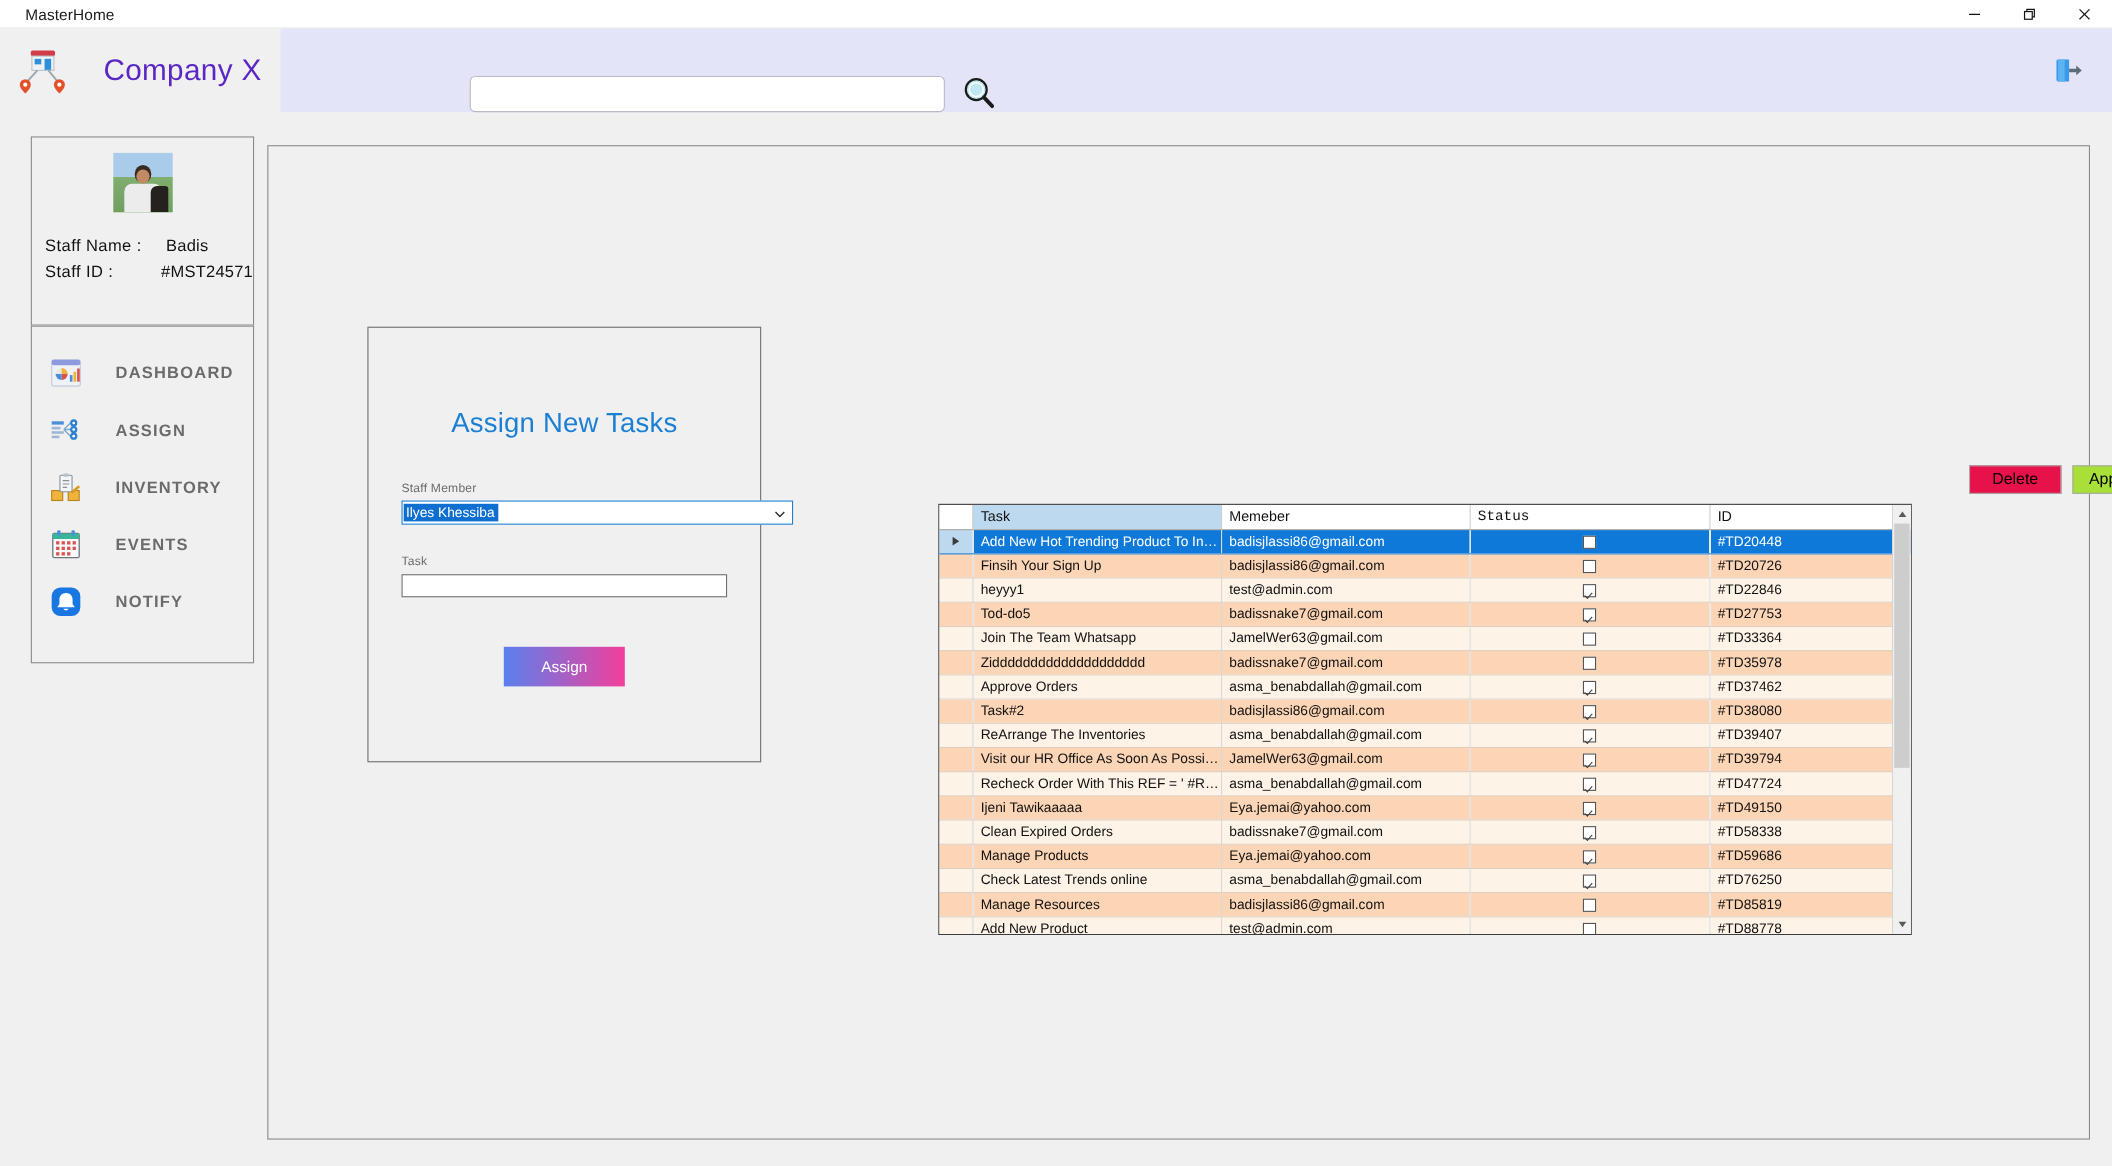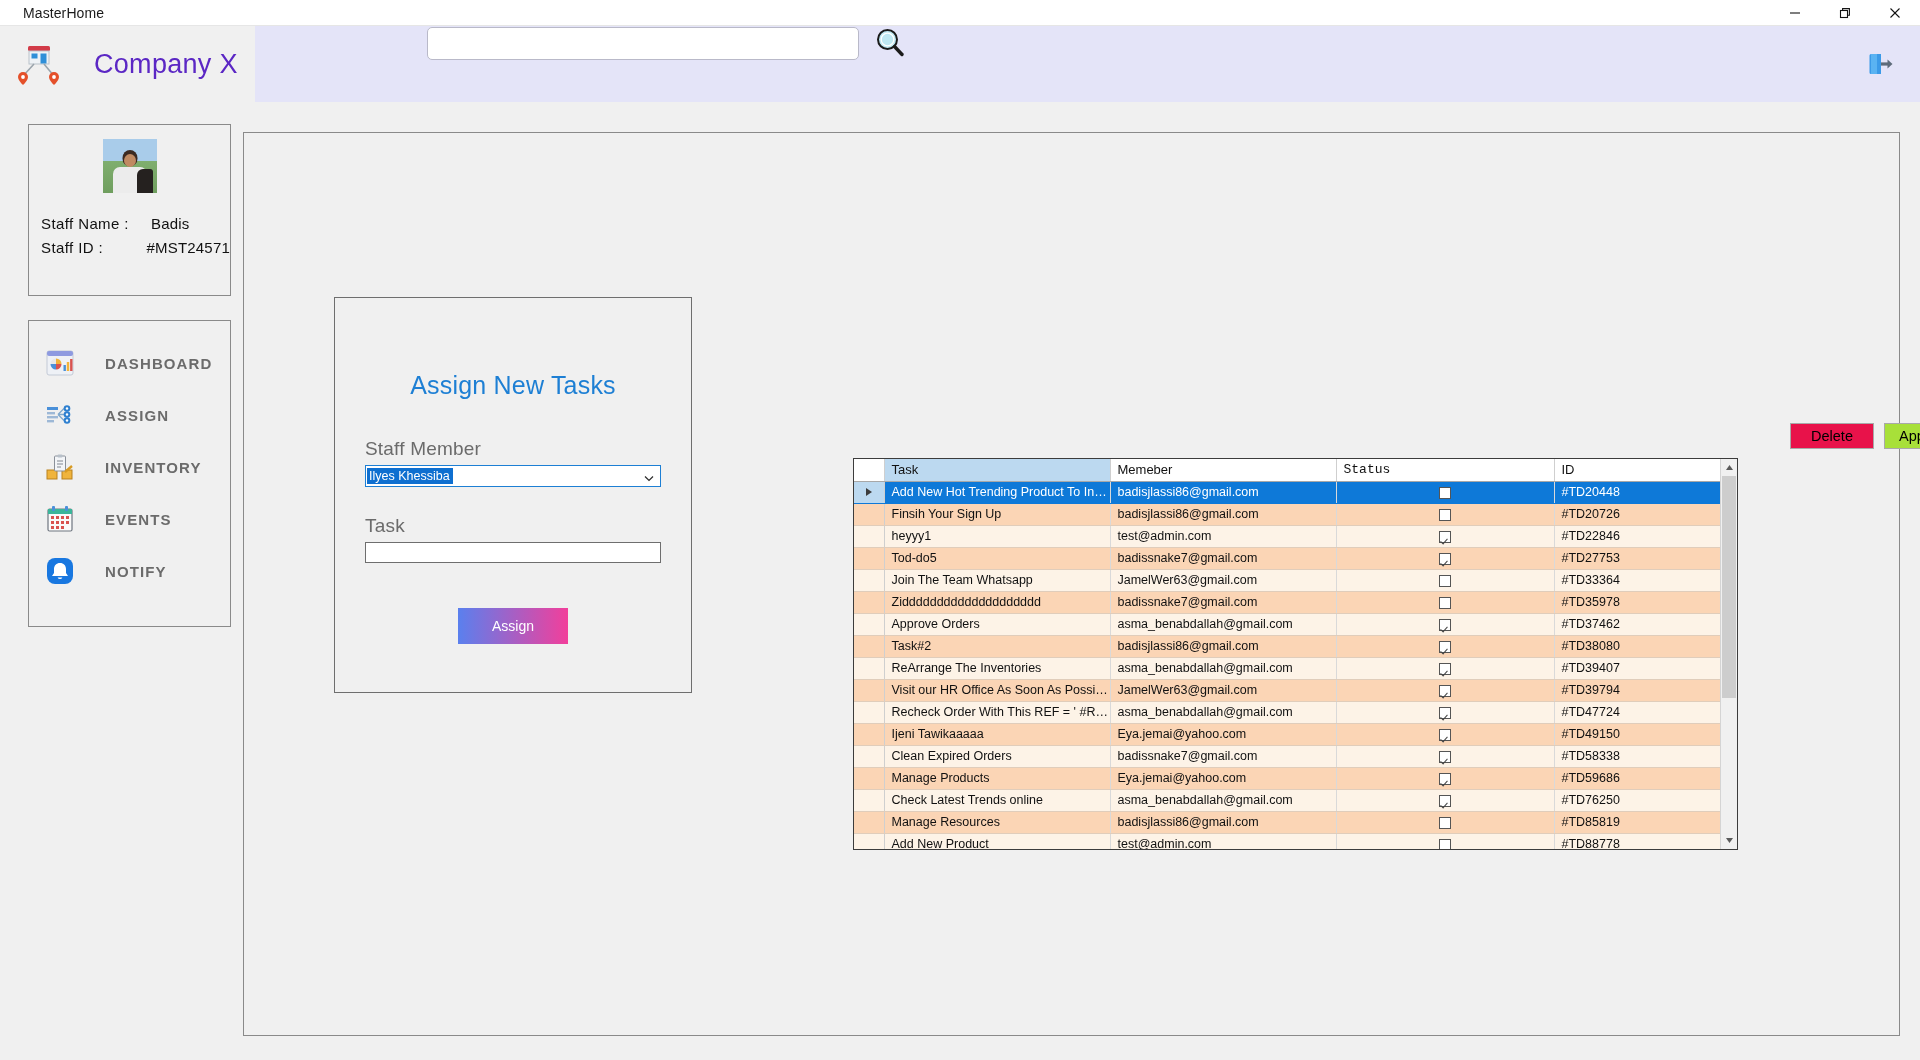--- a/index.html
+++ b/index.html
@@ -27,21 +27,21 @@
     width: 50px; height: 26px;
     display: flex; align-items: center; justify-content: center;
     font-size: 15px; color: #141414;
     background: transparent;
   }
   .win-btn svg { display:block; }
 
   
   .header {
     height: 76px; width: 100%;
-    display: flex; align-items: flex-start;
+    display: flex; align-items: flex-end;
     background: #f0f0f0;
     position: relative;
   }
   .header-band {
     position: absolute; left: 255px; top: 0;
     right: 0; height: 76px;
     background: #e4e4f8;
   }
   .logo-wrap {
     width: 255px; height: 76px;
@@ -113,21 +113,20 @@
   .avatar .arm {
     position: absolute; right: 4px; bottom: 0;
     width: 16px; height: 24px; background: #25211f; border-radius: 6px 3px 0 0;
   }
   .staff-rows { margin-top: 22px; width: 100%; padding-left: 12px; }
   .staff-row { display: flex; font-size: 15px; color: #111; margin-bottom: 7px; }
   .staff-label { width: 110px; letter-spacing: .4px; }
   .staff-value { letter-spacing: .2px; }
 
   .nav-card {
-    margin-top: 24px;
     width: 203px; height: 307px;
     border: 1px solid #8a8a8a;
     background: #f0f0f0;
     padding-top: 16px;
   }
   .nav-item {
     height: 52px; display: flex; align-items: center;
     cursor: pointer;
   }
   .nav-icon {
@@ -156,26 +155,26 @@
     background: #f0f0f0;
     display: flex; flex-direction: column; align-items: center;
   }
   .assign-title {
     margin-top: 73px;
     font-size: 25px; color: #1d7fd4;
     letter-spacing: .2px;
   }
   .field-group { width: 296px; margin-top: 38px; }
   .field-label {
-    font-size: 19px; color: #6b6b6b;
+    font-size: 11px; color: #6b6b6b;
     margin-bottom: 5px; letter-spacing: .2px;
   }
   .select-box {
     position: relative;
-    width: 296px; height: 22px;
+    width: 356px; height: 22px;
     border: 1px solid #1d7fd4;
     background: #ffffff;
     display: flex; align-items: center;
   }
   .select-value {
     font-size: 12.5px; color: #ffffff;
     background: #0e6fd0;
     padding: 1px 3px 1px 2px;
     margin-left: 1px;
     white-space: nowrap;

